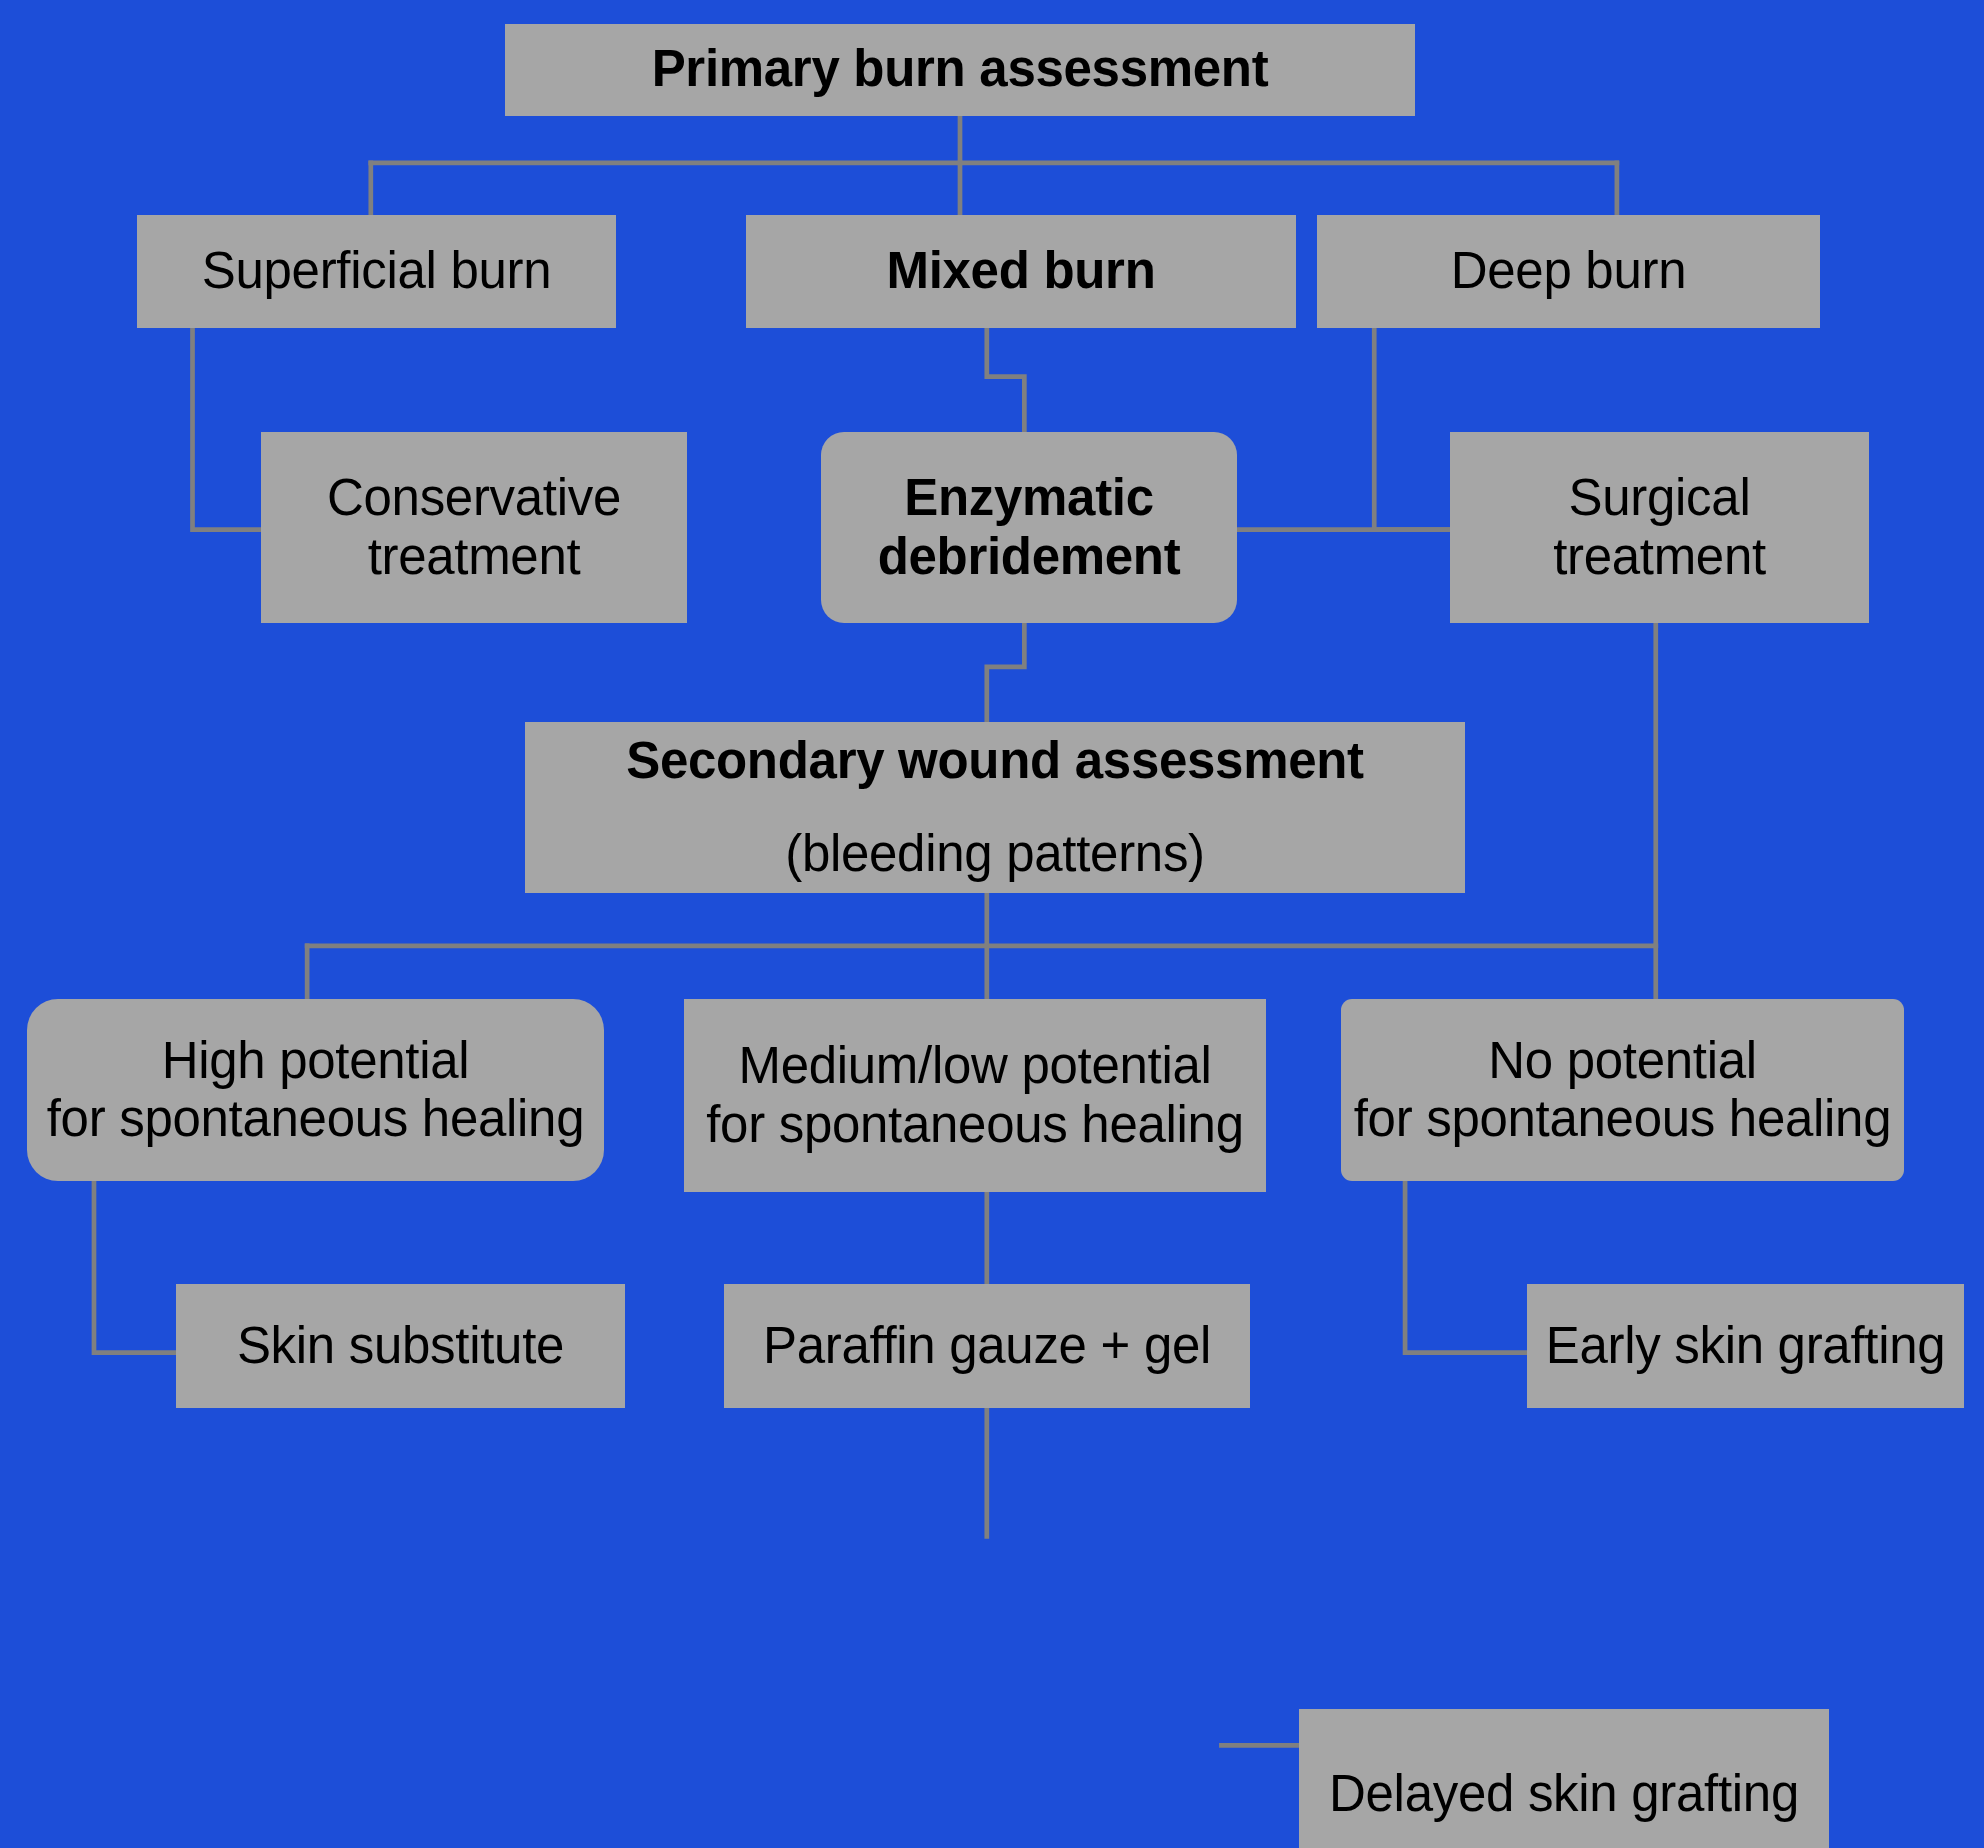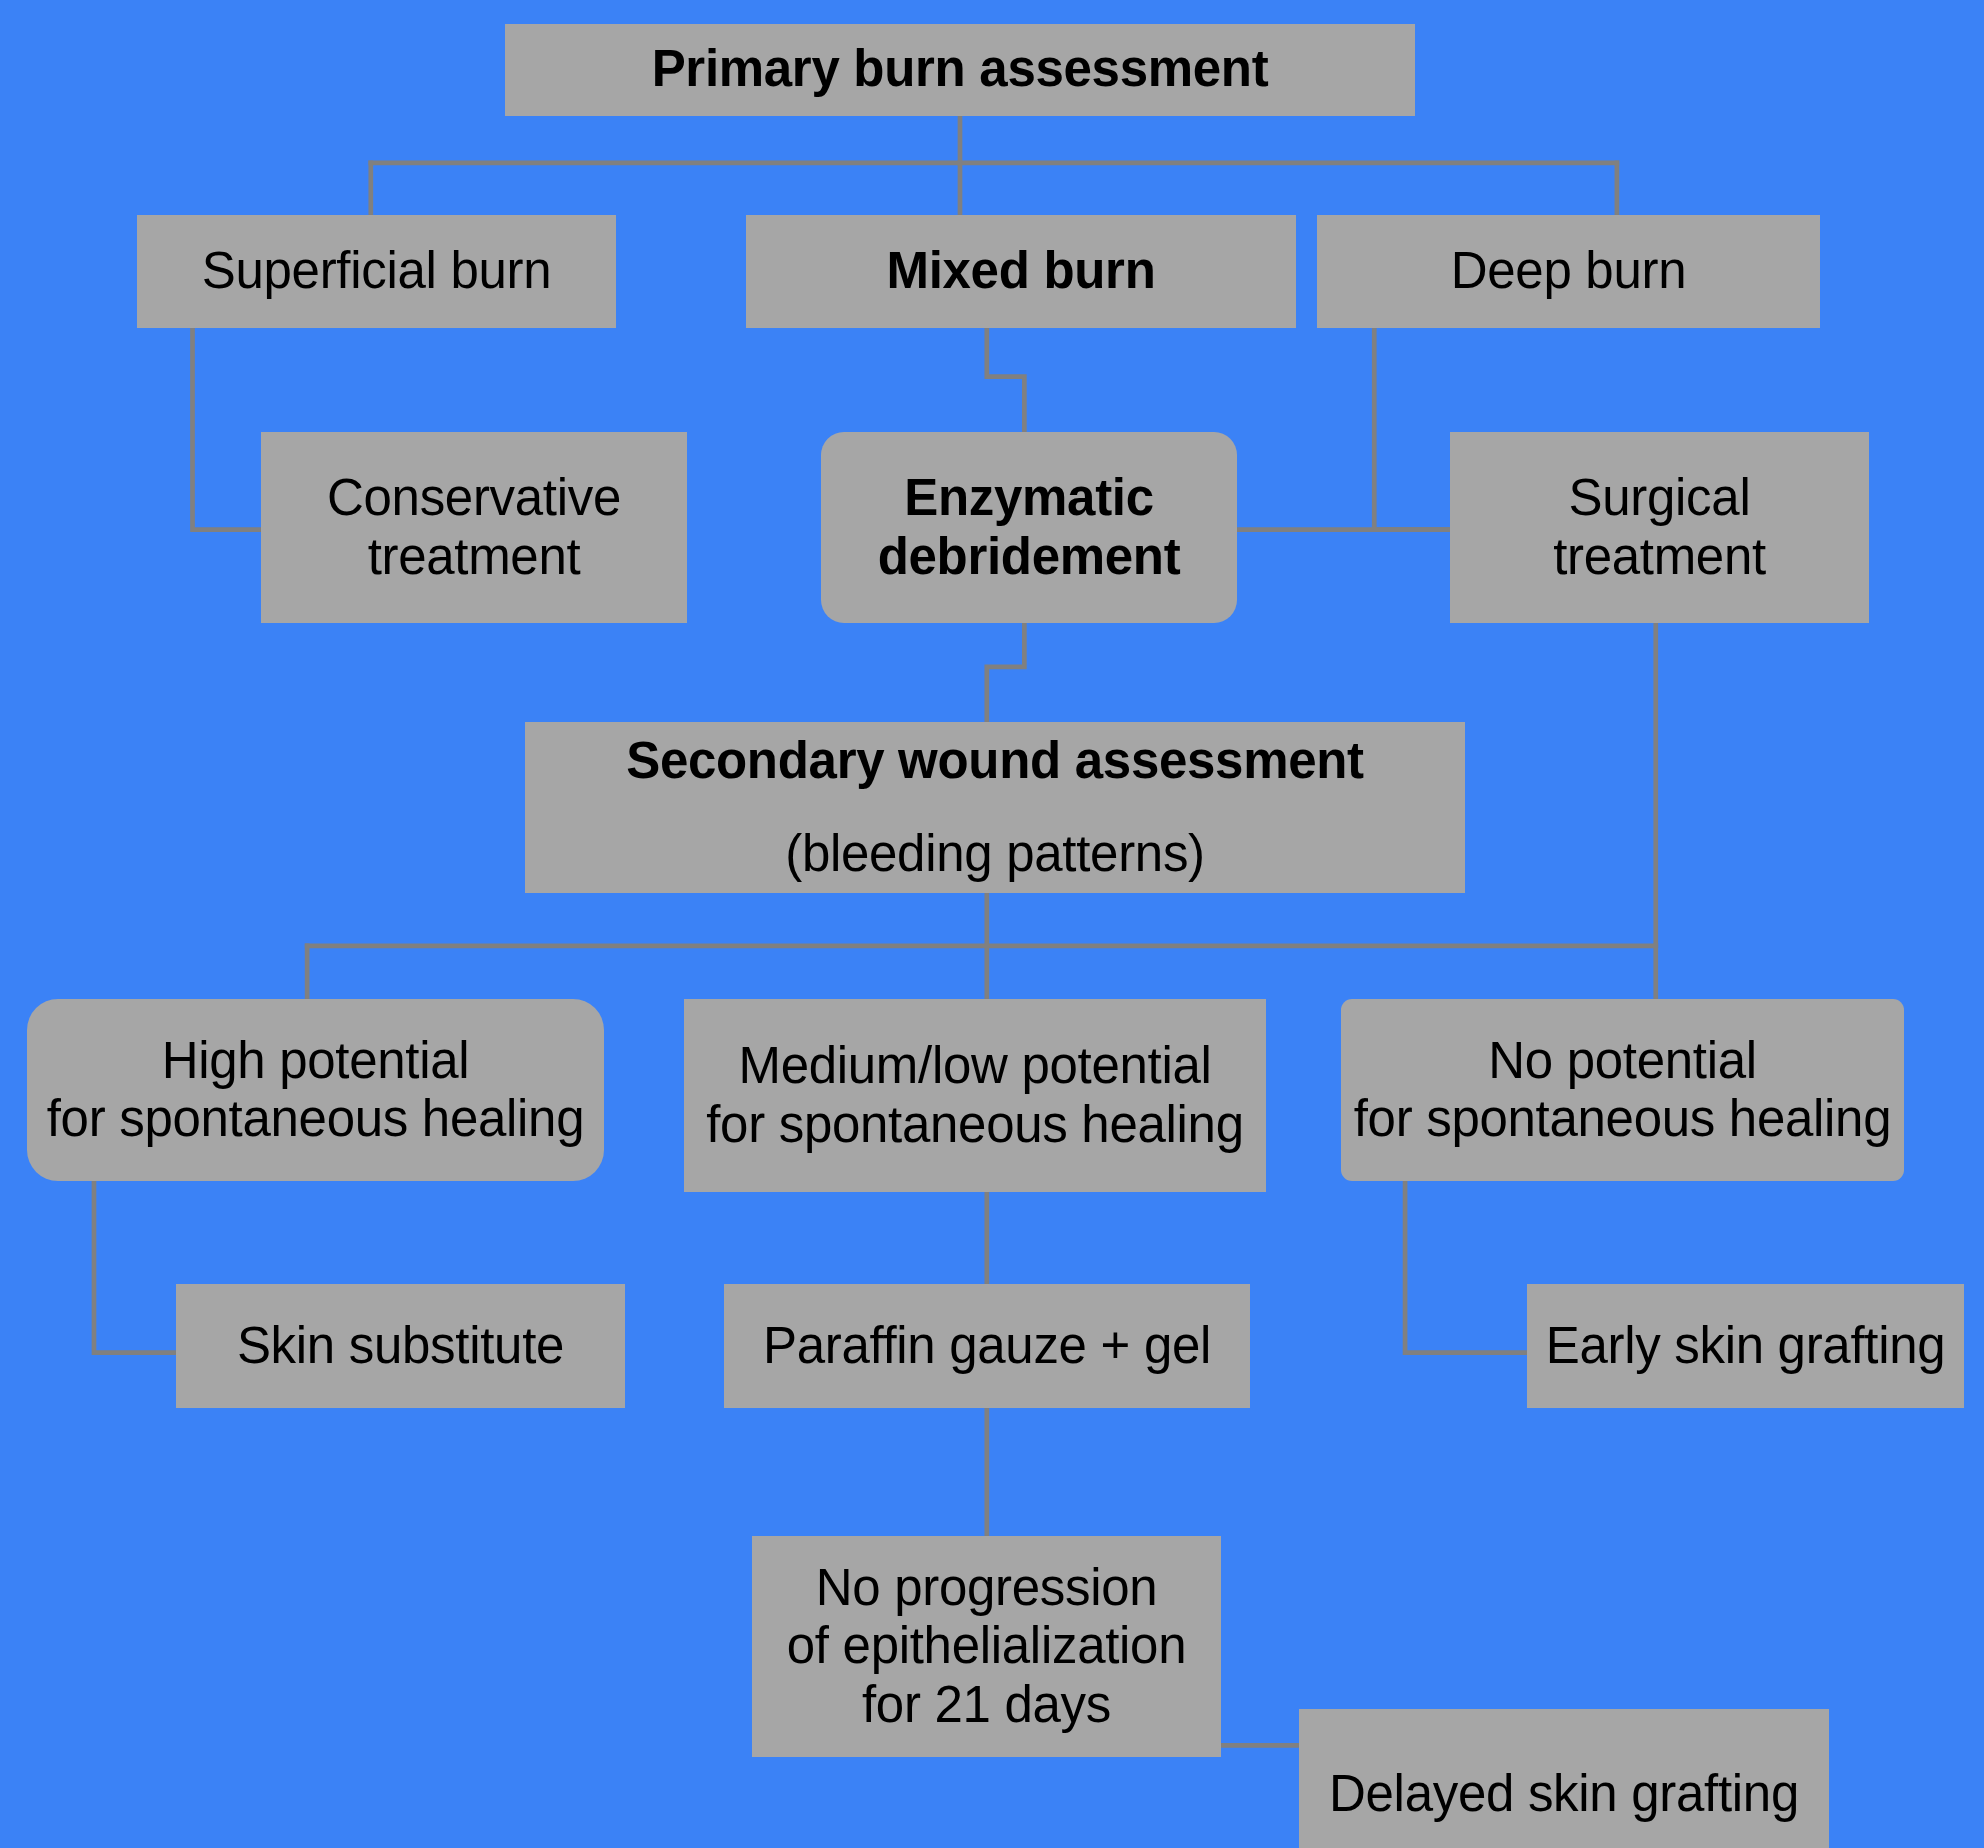--- a/index.html
+++ b/index.html
@@ -8,21 +8,21 @@
     padding: 0;
     background: #ffffff;
   }
   body {
     font-family: "Liberation Sans", sans-serif;
   }
   #canvas {
     position: relative;
     width: 1985px;
     height: 1848px;
-    background: #3b82f6;
+    background: #1d4ed8;
     overflow: hidden;
   }
   .node {
     position: absolute;
     box-sizing: border-box;
     background: #a6a6a6;
     color: #000000;
     display: flex;
     align-items: center;
     justify-content: center;
@@ -125,20 +125,17 @@
 
   <div class="node" style="left:1341px; top:999px; width:563px; height:182px;border-radius:11px;">No potential
 for spontaneous healing</div>
 
   <div class="node" style="left:176px; top:1284px; width:449px; height:124px;">Skin substitute</div>
 
   <div class="node" style="left:724px; top:1284px; width:526px; height:124px;">Paraffin gauze + gel</div>
 
   <div class="node" style="left:1527px; top:1284px; width:437px; height:124px;">Early skin grafting</div>
 
-  <div class="node" style="left:752px; top:1536px; width:469px; height:221px;">No progression
-of epithelialization
-for 21 days</div>
 
   <div class="node" style="left:1299px; top:1661px; width:530px; height:170px;margin-top:48px;">Delayed skin grafting</div>
 
 </div>
 
 
 </body></html>

